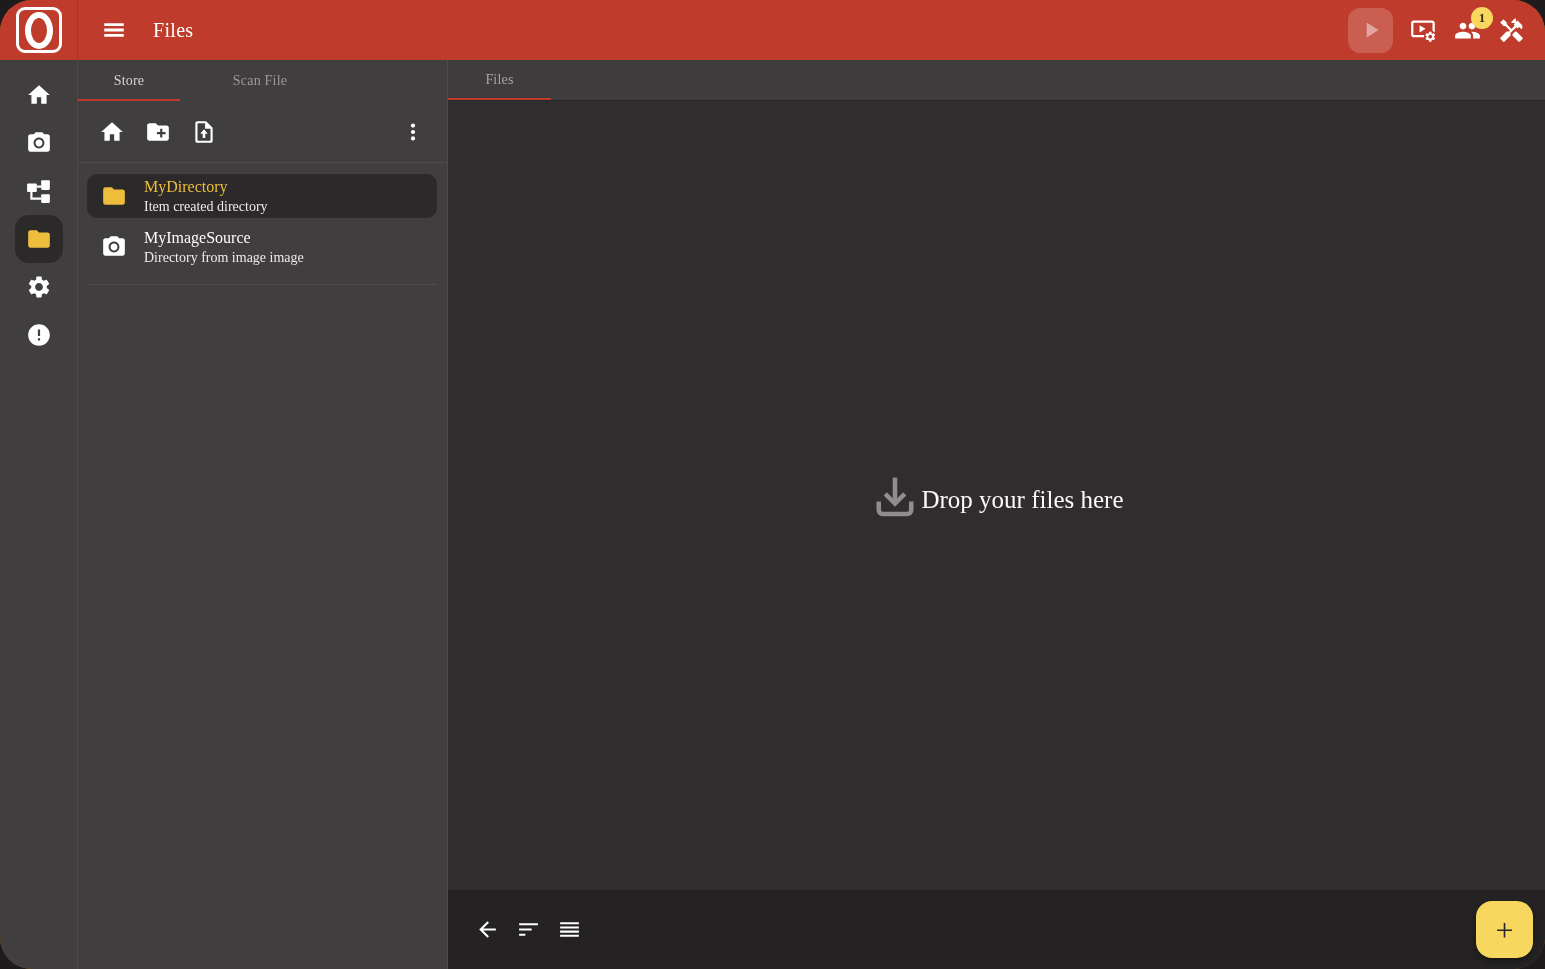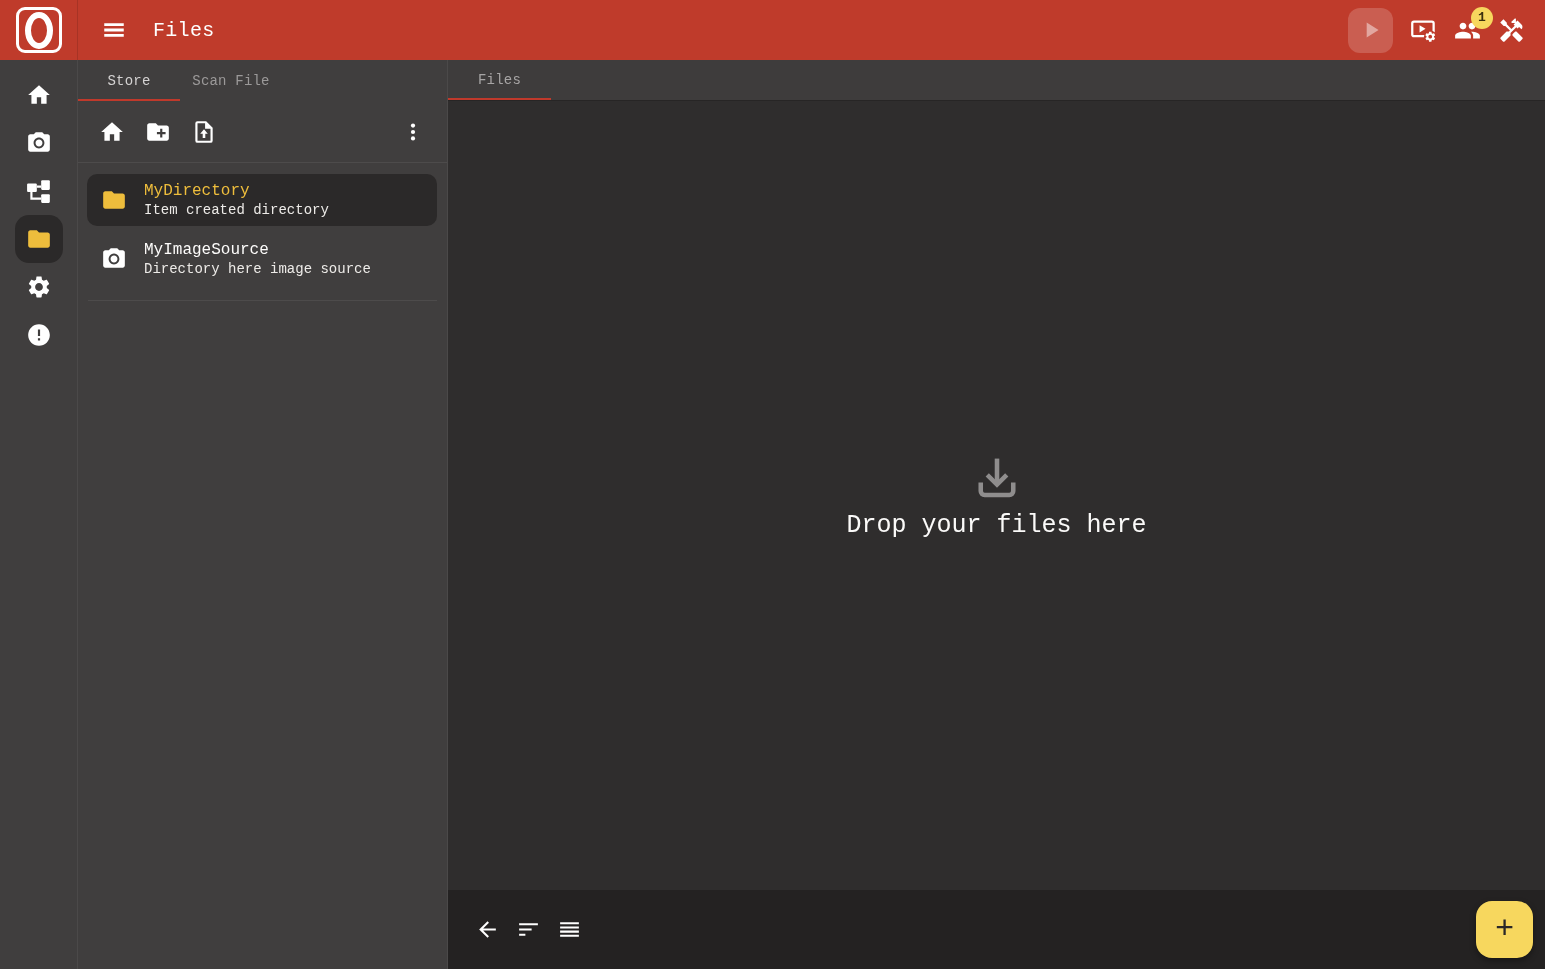--- a/index.html
+++ b/index.html
@@ -1,21 +1,22 @@
 <!DOCTYPE html>
 <html><head>
 <meta charset="utf-8">
 <style>
   * { box-sizing: border-box; }
   html,body { margin:0; padding:0; background:#1d1b1b; }
   .app {
     width:1545px; height:969px; position:relative; overflow:hidden;
     display:flex; flex-direction:column;
-    font-family:Liberation Mono, monospace;
+    font-family:Liberation Serif, serif;
     background:#a16207;
+    border-radius:32px;
   }
   button { background:none; border:none; padding:0; margin:0; cursor:pointer; color:inherit; font-family:inherit; }
 
   
   .topbar {
     height:60px; min-height:60px; background:#bf3b2b; color:#fff;
     display:flex; align-items:center;
   }
   .logo-wrap { width:78px; height:100%; display:flex; align-items:center; justify-content:center; border-right:1px solid rgba(0,0,0,0.12); }
   .logo-square { width:46px; height:46px; border:3px solid #fff; border-radius:9px; position:relative; }
@@ -40,53 +41,53 @@
   
   .rail {
     width:78px; min-width:78px; background:#403e3e; border-right:1px solid #4b4949;
     display:flex; flex-direction:column; align-items:center; padding-top:11px;
   }
   .rail-item { width:48px; height:48px; border-radius:14px; display:flex; align-items:center; justify-content:center; color:#fff; }
   .rail-item.selected { background:#2b2929; color:#eebd3c; }
 
   
   .panel { width:370px; min-width:370px; background:#403e3e; border-right:1px solid #4b4949; display:flex; flex-direction:column; }
-  .panel-tabs { height:41px; min-height:41px; display:flex; }
+  .panel-tabs { height:41px; min-height:41px; display:flex;gap:29px; }
   .ptab {
     width:102px; display:flex; align-items:center; justify-content:center;
     font-size:14px; color:#9b9999; position:relative; letter-spacing:.2px; cursor:pointer;
   }
   .ptab.active { color:#d4d2d2; }
   .ptab.active::after, .mtab.active::after { content:""; position:absolute; left:0; right:0; bottom:0; height:2px; background:#c0392b; }
   .panel-toolbar {
     height:62px; min-height:62px; display:flex; align-items:center;
     padding:0 21px; gap:20px; color:#fff; border-bottom:1px solid #4d4b4b;
   }
   .toolbar-spacer { flex:1; }
   .tb-btn { width:26px; height:26px; display:flex; align-items:center; justify-content:center; }
 
   .dir-list { padding:11px 10px 0 9px; }
-  .dir-item { display:flex; align-items:center; height:52px; border-radius:10px; padding:0 14px; margin-bottom:7px; cursor:pointer; }
+  .dir-item { display:flex; align-items:center; height:44px; border-radius:10px; padding:0 14px; margin-bottom:7px; cursor:pointer; }
   .dir-item.selected { background:#2b2929; }
   .di-icon { width:26px; height:26px; color:#fff; flex:none; display:flex; align-items:center; }
   .di-icon.yellow { color:#eebd3c; }
   .di-text { margin-left:17px; display:flex; flex-direction:column; justify-content:center; }
   .di-title { font-size:16px; color:#fdfcfb; line-height:20px; }
   .di-title.yellow { color:#eebd3c; }
   .di-sub { font-size:14px; color:#edebe8; line-height:19px; }
   .list-divider { height:1px; background:#4d4b4b; margin:8px 10px 0 10px; }
 
   
   .main { flex:1; display:flex; flex-direction:column; background:#2f2d2d; min-width:0; }
   .main-tabs { height:41px; min-height:41px; background:#3e3c3c; display:flex; border-bottom:1px solid #272525; }
   .mtab {
     width:103px; display:flex; align-items:center; justify-content:center;
     font-size:14px; color:#a7a5a5; position:relative; letter-spacing:.2px; cursor:pointer;
   }
-  .main-content { flex:1; display:flex; flex-direction:column; align-items:center; justify-content:center; }
+  .main-content { flex:1; display:flex; align-items:center; justify-content:center; }
   .drop-icon { color:#8f8d8d; }
   .drop-title { margin-top:8px; font-size:25px; color:#fbfaf9; }
   .drop-sub { margin-top:18px; font-size:14.5px; font-weight:700; color:#f6f5f3; }
   .main-footer { height:79px; min-height:79px; background:#242222; display:flex; align-items:center; padding-left:27px; gap:16px; color:#fff; position:relative; }
   .footer-btn { width:25px; height:25px; display:flex; align-items:center; justify-content:center; }
   .fab {
     position:absolute; right:12px; top:11px; width:57px; height:57px; border-radius:16px;
     background:#f7d75e; color:#2a2828; display:flex; align-items:center; justify-content:center;
     font-size:32px; font-weight:400; line-height:1;
     box-shadow:0 3px 6px rgba(0,0,0,0.35);
@@ -226,21 +227,21 @@
           </span>
         </div>
         <div class="dir-item">
           <span class="di-icon">
             <svg width="26" height="26" viewBox="0 0 24 24" fill="currentColor">
                 <path d="M12 15.2c1.77 0 3.2-1.43 3.2-3.2s-1.43-3.2-3.2-3.2-3.2 1.43-3.2 3.2 1.43 3.2 3.2 3.2zM9 2L7.17 4H4c-1.1 0-2 .9-2 2v12c0 1.1.9 2 2 2h16c1.1 0 2-.9 2-2V6c0-1.1-.9-2-2-2h-3.17L15 2H9zm3 15c-2.76 0-5-2.24-5-5s2.24-5 5-5 5 2.24 5 5-2.24 5-5 5z"></path>
               </svg>
           </span>
           <span class="di-text">
             <span class="di-title">MyImageSource</span>
-            <span class="di-sub">Directory here image source</span>
+            <span class="di-sub">Directory from image image</span>
           </span>
         </div>
       </div>
       <div class="list-divider"></div>
     </aside>
 
     <main class="main">
       <div class="main-tabs">
         <div class="mtab active">Files</div>
       </div>

